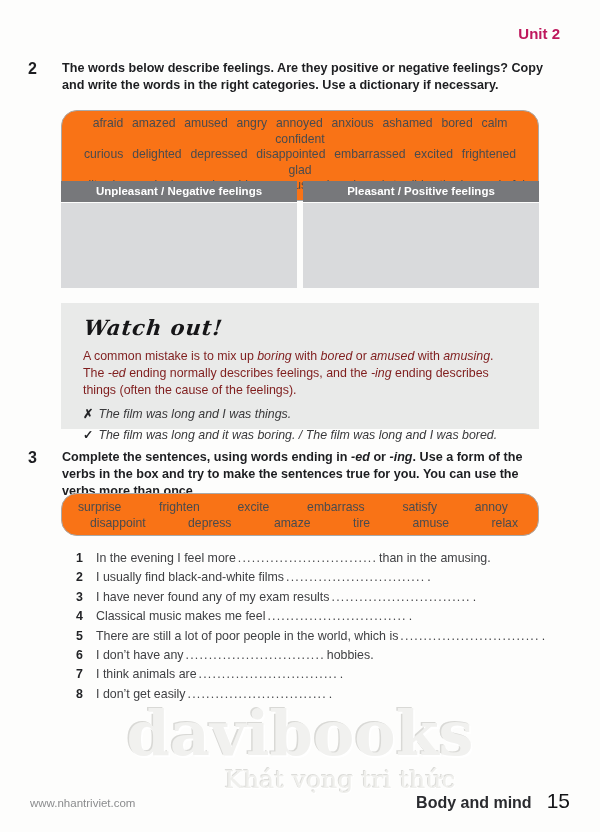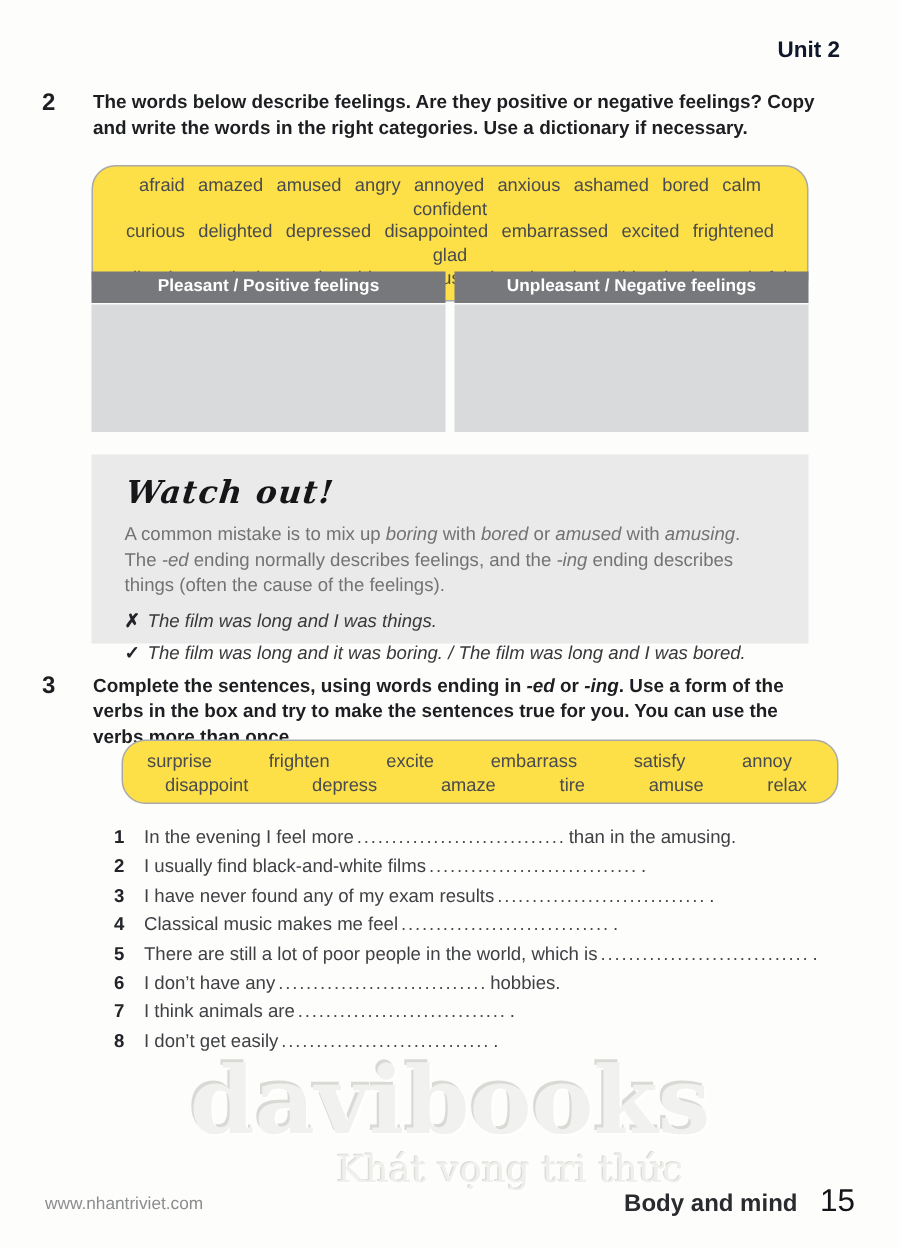--- a/index.html
+++ b/index.html
@@ -1,50 +1,50 @@
 <!DOCTYPE html>
 <html><head>
 <meta charset="utf-8">
 <style>
   html,body{margin:0;padding:0;background:#fdfdfc;}
   .page{position:relative;width:600px;height:832px;background:#fdfdfc;overflow:hidden;
         font-family:"Liberation Sans",sans-serif;}
 
-  .unit-label{position:absolute;top:25px;right:40px;font-size:15px;font-weight:bold;color:#0f172a;}
+  .unit-label{position:absolute;top:25px;right:40px;font-size:15px;font-weight:bold;color:#be185d;}
 
   .exercise{position:absolute;left:28px;display:flex;align-items:flex-start;}
   .ex2{top:60px;}
   .ex3{top:449px;}
   .ex-num{font-size:16px;font-weight:bold;color:#1d1e21;width:34px;flex:0 0 34px;}
   .ex-instruction{font-size:12.6px;line-height:17px;font-weight:bold;color:#1d1e21;width:482px;margin:0;}
   .ex-instruction em{font-style:italic;}
 
   .word-box{position:absolute;left:61px;width:478px;border:1px solid #a9a9a9;border-radius:16px;
-            box-sizing:border-box;background:#fde047;}
+            box-sizing:border-box;background:#f97316;}
   .box1{top:110px;padding:5px 8px 6px;}
   .word-line{font-size:12.2px;line-height:15.6px;color:#4a4b4e;text-align:center;word-spacing:5.5px;}
 
   .feelings-table{position:absolute;left:61px;top:181px;width:478px;}
   .t-head{display:flex;gap:6px;height:21px;}
   .t-hcell{flex:1;background:#77787b;color:#ffffff;font-size:11.5px;font-weight:bold;
            text-align:center;line-height:21px;}
   .t-body{display:flex;gap:6px;height:85px;margin-top:1px;}
   .t-bcell{flex:1;background:#d9dadc;}
 
   .watchout{position:absolute;left:61px;top:303px;width:478px;height:126px;background:#e9eae9;
             box-sizing:border-box;padding:10px 22px 0;}
   .wo-title{font-family:"DejaVu Serif",serif;font-style:italic;font-weight:bold;font-size:21px;
             color:#161618;transform:skewX(-6deg);transform-origin:left bottom;
             margin:2px 0 8px;letter-spacing:1px;}
-  .wo-para{font-size:12.4px;line-height:16.8px;color:#737373;margin:0 0 8px;}
+  .wo-para{font-size:12.4px;line-height:16.8px;color:#7f1d1d;margin:0 0 8px;}
   .wo-para em{font-style:italic;}
   .wo-example{font-size:12.4px;font-style:italic;color:#39393b;margin:0 0 6px;}
   .wo-example .mark{font-style:normal;font-weight:bold;color:#232427;margin-right:5px;}
 
-  .box2{top:493px;height:43px;padding:5px 0 0;margin-left:20px;}
+  .box2{top:493px;height:43px;padding:5px 0 0;}
   .verb-row{display:flex;justify-content:space-between;font-size:12.2px;color:#4a4b4e;line-height:16px;}
   .verb-row span{flex:0 0 auto;}
   .r1{padding:0 30px 0 16px;}
   .r2{padding:0 20px 0 28px;}
 
   .sentences{position:absolute;left:76px;top:549px;width:480px;}
   .sentence{font-size:12.4px;line-height:19.4px;color:#404144;white-space:nowrap;}
   .s-num{display:inline-block;width:20px;font-weight:bold;color:#232427;}
   .dots{letter-spacing:1.2px;margin:0 2px;color:#4a4b4e;}
 
@@ -72,22 +72,22 @@
   </section>
 
   <div class="word-box box1">
     <div class="word-line">afraid amazed amused angry annoyed anxious ashamed bored calm confident</div>
     <div class="word-line">curious delighted depressed disappointed embarrassed excited frightened glad</div>
     <div class="word-line">guilty happy jealous miserable nervous relaxed sad terrible tired wonderful</div>
   </div>
 
   <div class="feelings-table">
     <div class="t-head">
+      <div class="t-hcell">Unpleasant / Negative feelings</div>
       <div class="t-hcell">Pleasant / Positive feelings</div>
-      <div class="t-hcell">Unpleasant / Negative feelings</div>
     </div>
     <div class="t-body">
       <div class="t-bcell"></div>
       <div class="t-bcell"></div>
     </div>
   </div>
 
   <div class="watchout">
     <div class="wo-title">Watch out!</div>
     <p class="wo-para"><span>A common mistake is to mix up </span><em>boring</em><span> with </span><em>bored</em><span> or </span><em>amused</em><span> with </span><em>amusing</em><span>. The </span><em>-ed</em><span> ending normally describes feelings, and the </span><em>-ing</em><span> ending describes things (often the cause of the feelings).</span></p>

